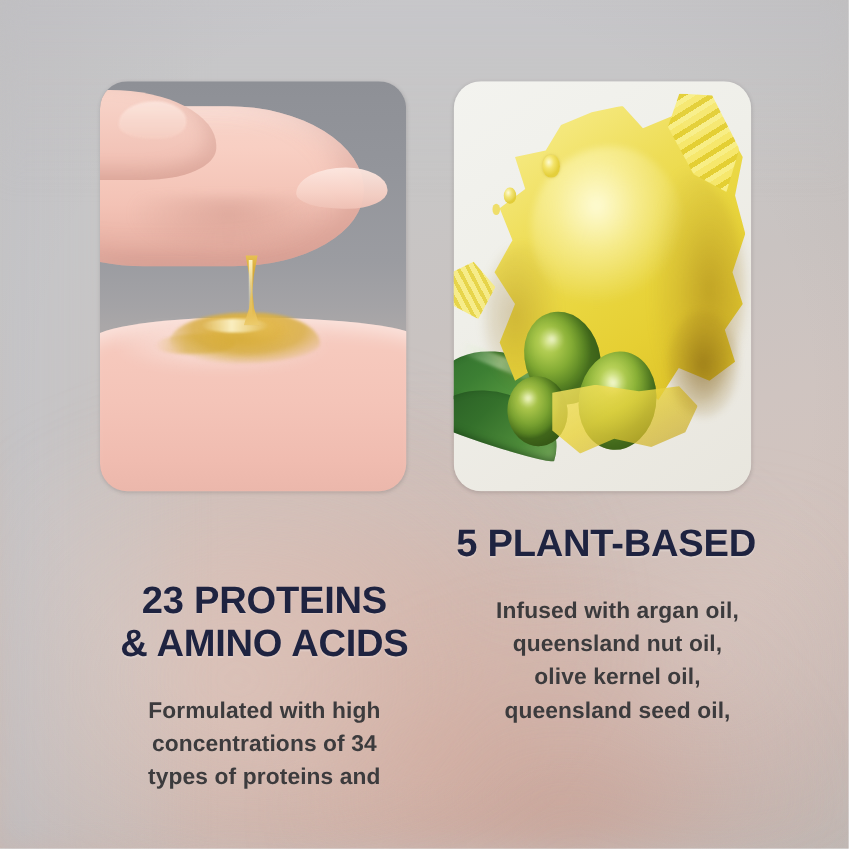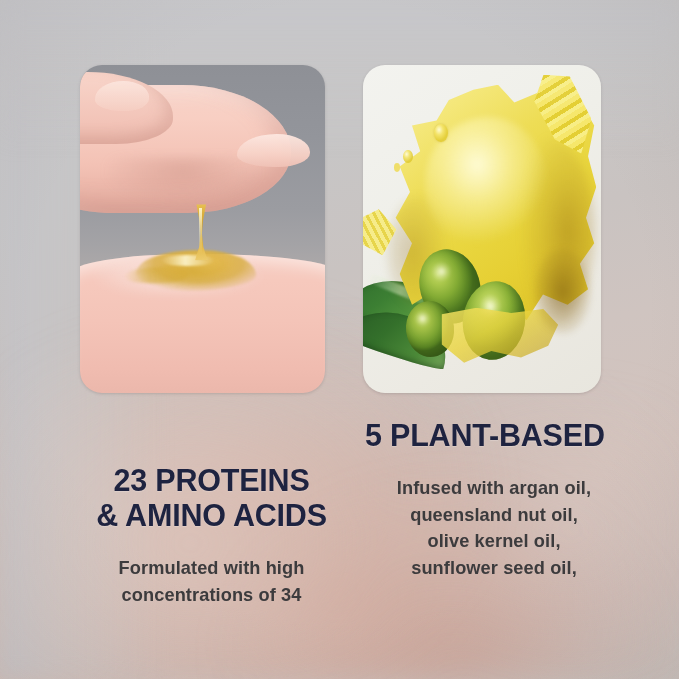--- a/index.html
+++ b/index.html
@@ -536,21 +536,21 @@
     <div class="olive olive-2"></div>
     <div class="olive-hl olive-1-hl"></div>
     <div class="olive-hl olive-2-hl"></div>
     <div class="olive-hl olive-3-hl"></div>
     <div class="rp-oil-front"></div>
     <div class="rp-oil-dark"></div>
   </div>
 
   <div class="col col-left">
     <h2 class="heading"><span>23 PROTEINS</span><br><span>&amp; AMINO ACIDS</span></h2>
-    <p class="body"><span>Formulated with high</span><br><span>concentrations of 34</span><br><br></p>
+    <p class="body"><span>Formulated with high</span><br><span>concentrations of 34</span><br><span>types of proteins and</span><br></p>
   </div>
 
   <div class="col col-right">
     <h2 class="heading"><span>5 PLANT-BASED</span><br></h2>
-    <p class="body"><span>Infused with argan oil,</span><br><span>queensland nut oil,</span><br><span>olive kernel oil,</span><br><span>sunflower seed oil,</span><br></p>
+    <p class="body"><span>Infused with argan oil,</span><br><span>queensland nut oil,</span><br><span>olive kernel oil,</span><br><span>queensland seed oil,</span><br></p>
   </div>
 
 </div>
 
 </body></html>

